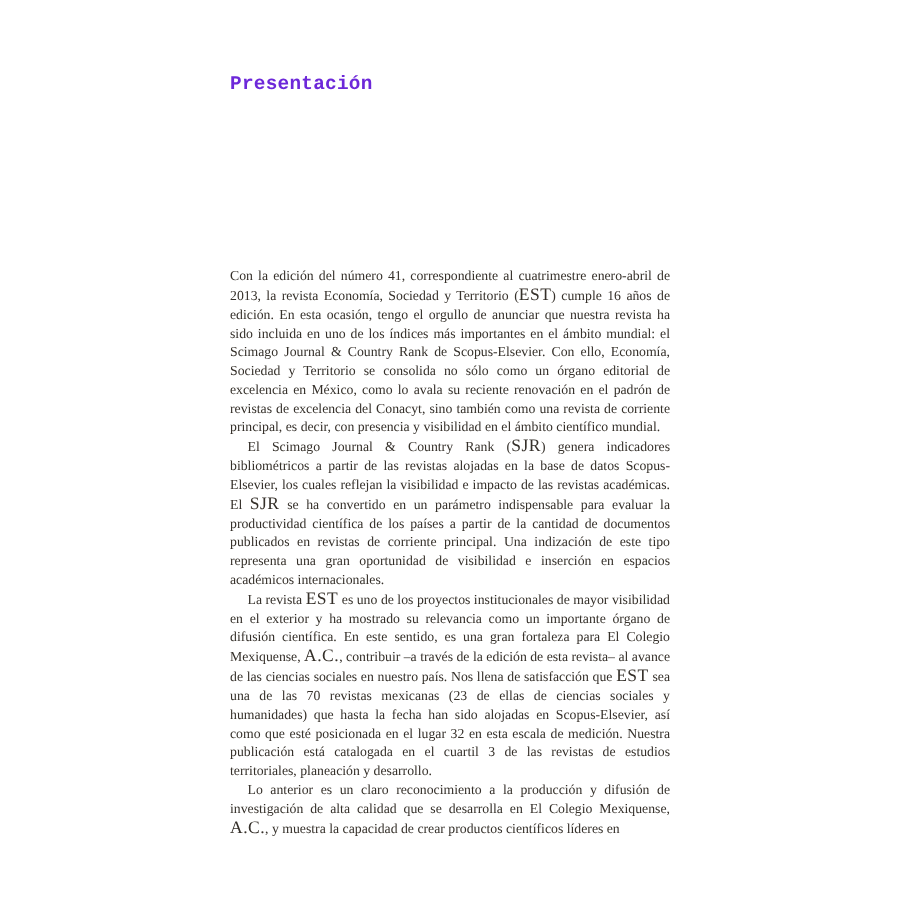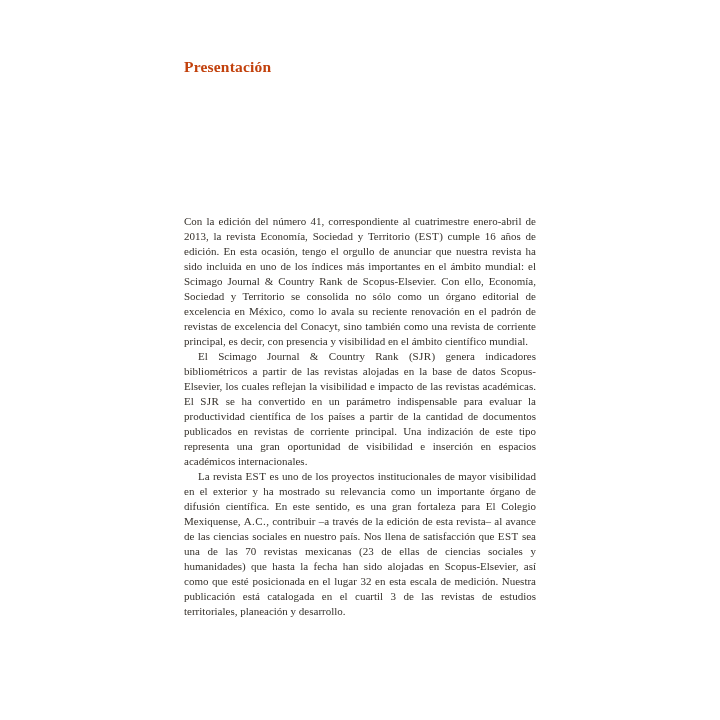--- a/index.html
+++ b/index.html
@@ -10,52 +10,53 @@
   }
   .page {
     position: relative;
     width: 720px; height: 720px;
     background: #ffffff;
   }
   .title {
     position: absolute;
     left: 184px; top: 58px;
     margin: 0;
-    font-family: Liberation Serif, serif;
+    font-family: Liberation Mono, monospace;
     font-weight: bold;
     font-size: 15.5px;
     letter-spacing: 0.2px;
-    color: #c2410c;
+    color: #6d28d9;
   }
   .body-text {
     position: absolute;
     left: 184px; top: 214px;
     width: 352px;
     font-family: "Liberation Serif", serif;
     font-size: 11px;
     line-height: 15px;
     color: #35302a;
     text-align: justify;
   }
   .body-text p { margin: 0; }
   .body-text p.indent { text-indent: 14px; }
   .it { }
-  .sc { font-size: 11px; letter-spacing: 0.4px; }
+  .sc { font-size: 14px; letter-spacing: 0.4px; }
 </style>
 </head>
 <body>
 
 <div class="page">
 
   <h1 class="title">Presentación</h1>
 
   <div class="body-text">
 
     <p><span>Con la edición del número 41, correspondiente al cuatrimestre enero-abril de 2013, la revista </span><span class="it">Economía, Sociedad y Territorio</span><span> (</span><span class="sc">EST</span><span>) cumple 16 años de edición. En esta ocasión, tengo el orgullo de anunciar que nuestra revista ha sido incluida en uno de los índices más importantes en el ámbito mundial: el </span><span class="it">Scimago Journal &amp; Country Rank</span><span> de Scopus-Elsevier. Con ello, </span><span class="it">Economía, Sociedad y Territorio</span><span> se consolida no sólo como un órgano editorial de excelencia en México, como lo avala su reciente renovación en el padrón de revistas de excelencia del Conacyt, sino también como una revista de corriente principal, es decir, con presencia y visibilidad en el ámbito científico mundial.</span></p>
 
     <p class="indent"><span>El </span><span class="it">Scimago Journal &amp; Country Rank</span><span> (</span><span class="sc">SJR</span><span>) genera indicadores bibliométricos a partir de las revistas alojadas en la base de datos Scopus-Elsevier, los cuales reflejan la visibilidad e impacto de las revistas académicas. El </span><span class="sc">SJR</span><span> se ha convertido en un parámetro indispensable para evaluar la productividad científica de los países a partir de la cantidad de documentos publicados en revistas de corriente principal. Una indización de este tipo representa una gran oportunidad de visibilidad e inserción en espacios académicos internacionales.</span></p>
 
     <p class="indent"><span>La revista </span><span class="sc">EST</span><span> es uno de los proyectos institucionales de mayor visibilidad en el exterior y ha mostrado su relevancia como un importante órgano de difusión científica. En este sentido, es una gran fortaleza para El Colegio Mexiquense, </span><span class="sc">A.C.</span><span>, contribuir –a través de la edición de esta revista– al avance de las ciencias sociales en nuestro país. Nos llena de satisfacción que </span><span class="sc">EST</span><span> sea una de las 70 revistas mexicanas (23 de ellas de ciencias sociales y humanidades) que hasta la fecha han sido alojadas en Scopus-Elsevier, así como que esté posicionada en el lugar 32 en esta escala de medición. Nuestra publicación está catalogada en el cuartil 3 de las revistas de </span><span class="it">estudios territoriales, planeación y desarrollo</span><span>.</span></p>
 
+    <p class="indent"><span>Lo anterior es un claro reconocimiento a la producción y difusión de investigación de alta calidad que se desarrolla en El Colegio Mexiquense, </span><span class="sc">A.C.</span><span>, y muestra la capacidad de crear productos científicos líderes en</span></p>
 
   </div>
 
 </div>
 
 </body></html>

